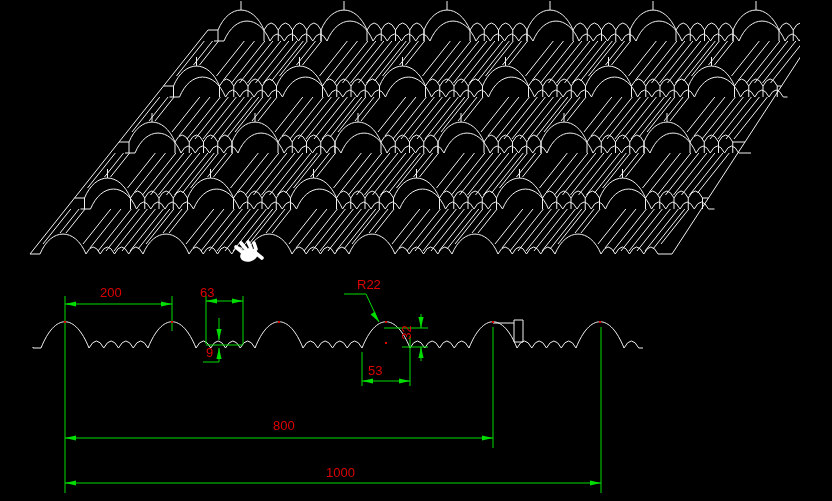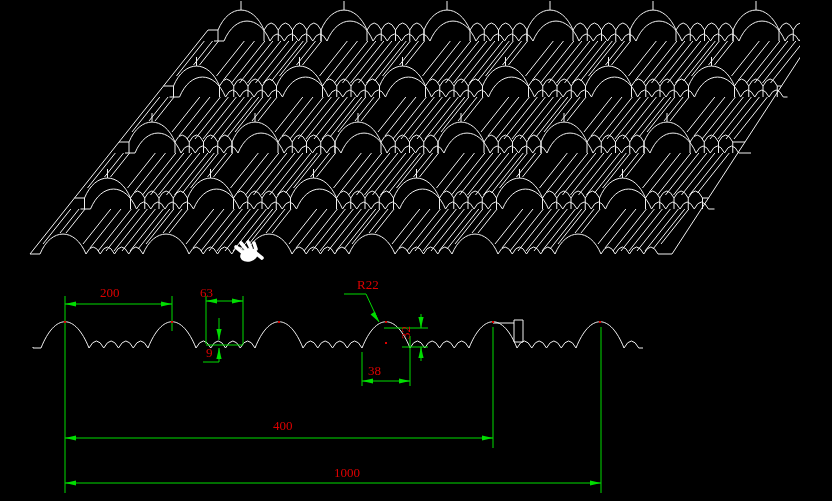--- a/index.html
+++ b/index.html
@@ -1,33 +1,33 @@
 <!DOCTYPE html>
 <html><head>
 <meta charset="utf-8">
 <style>
   html,body{margin:0;padding:0;background:#000;}
   .canvas{
     position:relative;width:800px;height:501px;background:#000000;
-    overflow:hidden;font-family:Liberation Serif, serif;
+    overflow:hidden;font-family:Liberation Sans, sans-serif;
   }
   .canvas svg{position:absolute;left:0;top:0;}
   .dim-label{
     position:absolute;color:#dd0000;font-size:13px;line-height:1;
     letter-spacing:0px;white-space:nowrap;user-select:none;
   }
   .dim-label.vertical{transform:rotate(-90deg);transform-origin:center center;}
   #lbl-200{left:100px;top:286px;}
   #lbl-63{left:200px;top:286px;}
   #lbl-9{left:206px;top:346px;}
   #lbl-r22{left:357px;top:278px;}
   #lbl-88{left:368px;top:364px;}
   #lbl-32{left:399px;top:326px;}
   #lbl-800{left:273px;top:419px;}
-  #lbl-1000{left:334px;top:466px;}
+  #lbl-1000{left:326px;top:466px;}
 </style>
 </head>
 <body>
 
 <div class="canvas">
   <svg id="cad" width="832" height="501" viewBox="0 0 832 501">
     <g id="g-iso" fill="none" stroke-width="1" stroke="#f0f0f0">
         <path d="M30 254 L40 254 C51.04 227.4,74.96000000000001 227.4,86 254 Q93.125 240,100.25 254 Q107.375 240,114.5 254 Q121.625 240,128.75 254 Q135.875 240,143 254 C154.04 227.4,177.96 227.4,189 254 Q196.125 240,203.25 254 Q210.375 240,217.5 254 Q224.625 240,231.75 254 Q238.875 240,246 254 C257.04 227.4,280.96 227.4,292 254 Q299.125 240,306.25 254 Q313.375 240,320.5 254 Q327.625 240,334.75 254 Q341.875 240,349 254 C360.04 227.4,383.96 227.4,395 254 Q402.125 240,409.25 254 Q416.375 240,423.5 254 Q430.625 240,437.75 254 Q444.875 240,452 254 C463.04 227.4,486.96 227.4,498 254 Q505.125 240,512.25 254 Q519.375 240,526.5 254 Q533.625 240,540.75 254 Q547.875 240,555 254 C566.04 227.4,589.96 227.4,601 254 Q608.125 240,615.25 254 Q622.375 240,629.5 254 Q636.625 240,643.75 254 Q650.875 240,658 254 L672 254"></path>
         <path d="M74.5 198 L84.5 198 C95.53999999999999 171.4,119.46000000000001 171.4,130.5 198 Q137.625 184,144.75 198 Q151.875 184,159 198 Q166.125 184,173.25 198 Q180.375 184,187.5 198 C198.54 171.4,222.46 171.4,233.5 198 Q240.625 184,247.75 198 Q254.875 184,262 198 Q269.125 184,276.25 198 Q283.375 184,290.5 198 C301.54 171.4,325.46 171.4,336.5 198 Q343.625 184,350.75 198 Q357.875 184,365 198 Q372.125 184,379.25 198 Q386.375 184,393.5 198 C404.54 171.4,428.46 171.4,439.5 198 Q446.625 184,453.75 198 Q460.875 184,468 198 Q475.125 184,482.25 198 Q489.375 184,496.5 198 C507.54 171.4,531.46 171.4,542.5 198 Q549.625 184,556.75 198 Q563.875 184,571 198 Q578.125 184,585.25 198 Q592.375 184,599.5 198 C610.54 171.4,634.46 171.4,645.5 198 Q652.625 184,659.75 198 Q666.875 184,674 198 Q681.125 184,688.25 198 Q695.375 184,702.5 198 L708.5 198"></path>
         <path d="M80.5 209 L90.5 209 C101.53999999999999 182.4,125.46000000000001 182.4,136.5 209 Q143.625 195,150.75 209 Q157.875 195,165 209 Q172.125 195,179.25 209 Q186.375 195,193.5 209 C204.54 182.4,228.46 182.4,239.5 209 Q246.625 195,253.75 209 Q260.875 195,268 209 Q275.125 195,282.25 209 Q289.375 195,296.5 209 C307.54 182.4,331.46 182.4,342.5 209 Q349.625 195,356.75 209 Q363.875 195,371 209 Q378.125 195,385.25 209 Q392.375 195,399.5 209 C410.54 182.4,434.46 182.4,445.5 209 Q452.625 195,459.75 209 Q466.875 195,474 209 Q481.125 195,488.25 209 Q495.375 195,502.5 209 C513.54 182.4,537.46 182.4,548.5 209 Q555.625 195,562.75 209 Q569.875 195,577 209 Q584.125 195,591.25 209 Q598.375 195,605.5 209 C616.54 182.4,640.46 182.4,651.5 209 Q658.625 195,665.75 209 Q672.875 195,680 209 Q687.125 195,694.25 209 Q701.375 195,708.5 209 L714.5 209"></path>
@@ -532,17 +532,17 @@
           <line x1="22" y1="8" x2="20" y2="2" stroke="#ffffff" stroke-width="3.6" stroke-linecap="round"></line>
           <line x1="23" y1="13" x2="28" y2="17" stroke="#ffffff" stroke-width="3.6" stroke-linecap="round"></line>
         </g>
       </g>
   </svg>
 
   <span class="dim-label" id="lbl-200">200</span>
   <span class="dim-label" id="lbl-63">63</span>
   <span class="dim-label" id="lbl-9">9</span>
   <span class="dim-label" id="lbl-r22">R22</span>
-  <span class="dim-label" id="lbl-88">38</span>
+  <span class="dim-label" id="lbl-88">53</span>
   <span class="dim-label vertical" id="lbl-32">32</span>
-  <span class="dim-label" id="lbl-800">400</span>
+  <span class="dim-label" id="lbl-800">800</span>
   <span class="dim-label" id="lbl-1000">1000</span>
 </div>
 
 </body></html>

